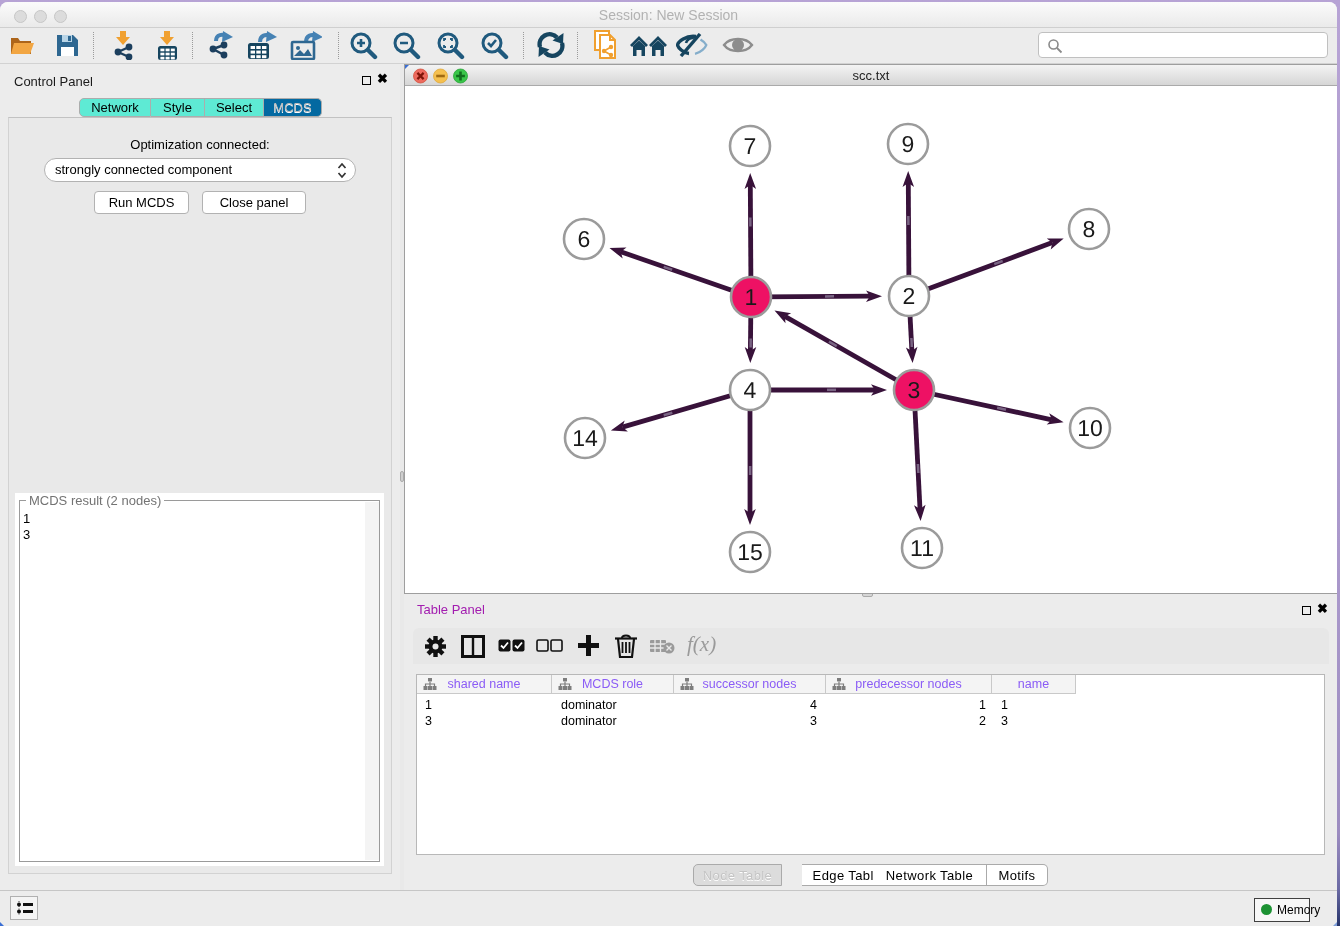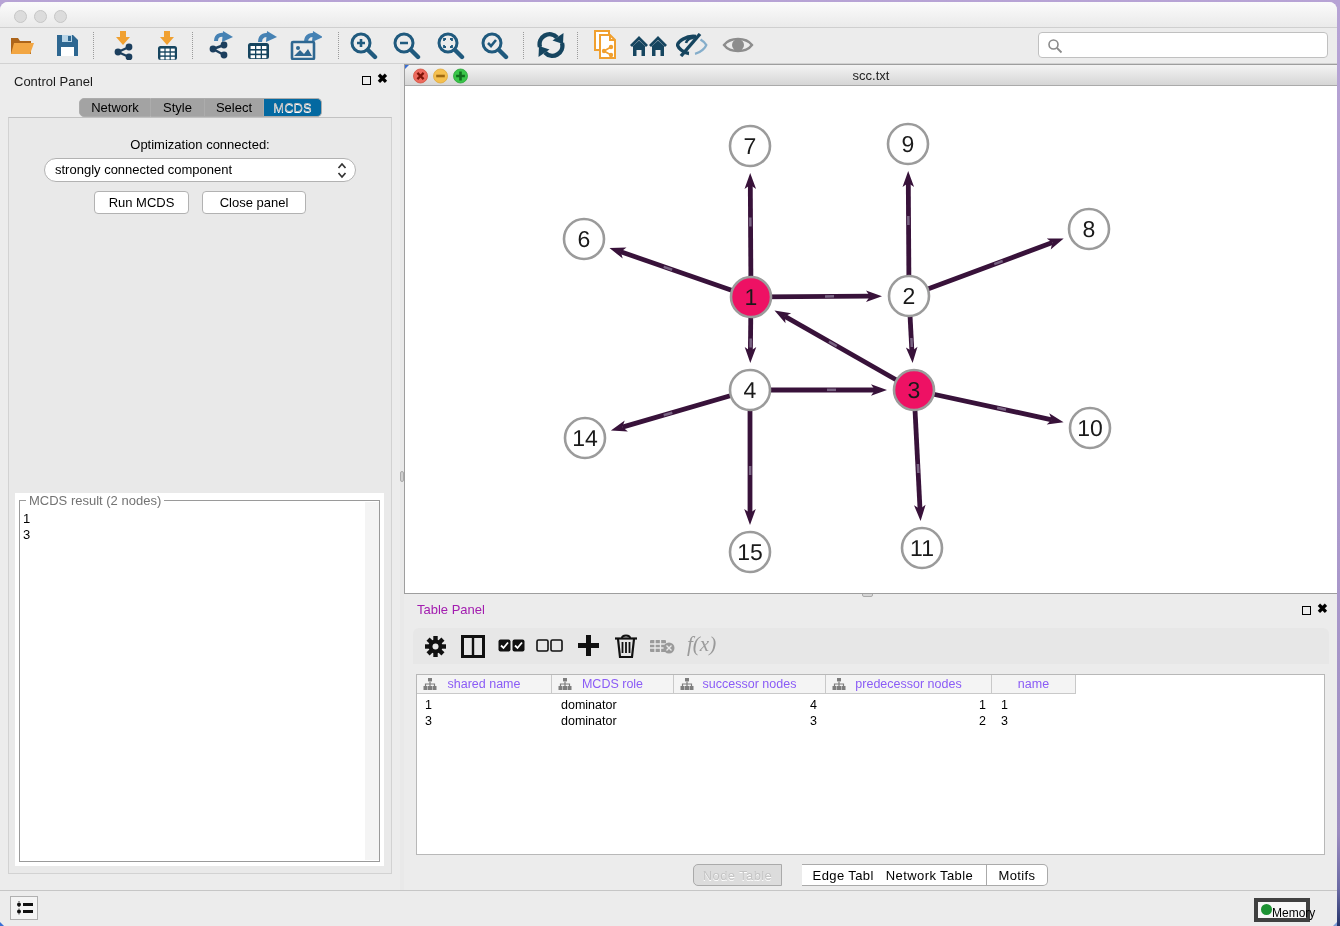--- a/index.html
+++ b/index.html
@@ -19,21 +19,21 @@
 #toolbar { position:absolute; left:0; top:26px; width:100%; height:36px;
   background:#ececec; border-bottom:1px solid #d2d2d2; }
 .sep { position:absolute; top:4px; height:27px; width:0;
   border-left:1px dotted #9a9a9a; }
 #searchbox { position:absolute; left:1038px; top:4px; width:290px; height:26px;
   background:#fff; border:1px solid #c0c0c0; border-radius:4px; }
 
 #cpanel { position:absolute; left:0; top:63px; width:400px; height:827px; background:#ececec; }
 #cp-title { position:absolute; left:14px; top:9px; font-size:13px; color:#1a1a1a; }
 .tab { position:absolute; top:33px; height:19px; font-size:13px; text-align:center;
-  line-height:18px; background:#a3a3a3; border:1px solid #acacac; color:#000; }
+  line-height:18px; background:#5eead4; border:1px solid #acacac; color:#000; }
 #cp-content { position:absolute; left:8px; top:52px; width:384px; height:757px;
   background:#e9e9e9; border:1px solid #d2d2d2; border-top:1px solid #c2c2c2; }
 #opt-label { position:absolute; left:0; top:72px; width:400px; text-align:center; font-size:13px; color:#000; }
 #dropdown { position:absolute; left:44px; top:93px; width:312px; height:24px;
   background:#fff; border:1px solid #b2b2b2; border-radius:12px; font-size:13px;
   line-height:22px; padding-left:10px; color:#000; }
 .btn { position:absolute; top:126px; height:23px; background:#fff;
   border:1px solid #b2b2b2; border-radius:4px; font-size:13px; text-align:center; line-height:21px; }
 #mcds-box { position:absolute; left:15px; top:428px; width:369px; height:373px; background:#fff; }
 #mcds-border { position:absolute; left:19px; top:435px; width:361px; height:362px;
@@ -65,32 +65,33 @@
 .td { position:absolute; font-size:12.5px; color:#000; }
 .hicon { position:absolute; left:6px; top:3px; }
 .btab { position:absolute; top:0; height:22px; font-size:13px; letter-spacing:0.4px;
   text-align:center; line-height:21px; background:#fff; border:1px solid #aaa; color:#000; }
 
 #statusbar { position:absolute; left:0; top:888px; width:100%; height:34px;
   background:#ececec; border-top:1px solid #c6c6c6; }
 #listbtn { position:absolute; left:10px; top:5px; width:28px; height:24px;
   background:#f4f4f4; border:1px solid #b0b0b0; }
 #membtn { position:absolute; left:1254px; top:7px; width:56px; height:24px;
-  background:#f7f7f7; border:4px solid #404040; font-size:12px; line-height:22px;
-  text-align:center; padding-left:14px; }
+  background:#f7f7f7; border:1px solid #404040; font-size:12px; line-height:22px;
+  text-align:center; padding-left:22px; }
 #memdot { position:absolute; left:1261px; top:13px; width:11px; height:11px;
   border-radius:50%; background:#1d9233; }
 </style>
 </head>
 <body>
 <div id="window">
   <div id="titlebar">
     <div class="tl" style="left:14px;"></div>
     <div class="tl" style="left:34px;"></div>
     <div class="tl" style="left:54px;"></div>
+    <div id="title-text">Session: New Session</div>
   </div>
   <div id="toolbar">
     <svg class="abs" style="left:8px;top:3px;" width="28" height="28" viewBox="0 0 28 28">
       <path d="M3 7 L10 7 L12 10 L23 10 L23 23 L3 23 Z" fill="#ad651a"></path>
       <path d="M6 12 L26 12 L22 23 L3 23 Z" fill="#f2a643"></path>
     </svg>
     <svg class="abs" style="left:53px;top:3px;" width="28" height="28" viewBox="0 0 28 28">
       <path d="M4 4 L20 4 L25 9 L25 25 L4 25 Z" fill="#2e6791"></path>
       <rect x="9" y="4" width="10" height="7" fill="#b8d4e6"></rect>
       <rect x="15" y="5" width="3" height="5" fill="#2e6791"></rect>

